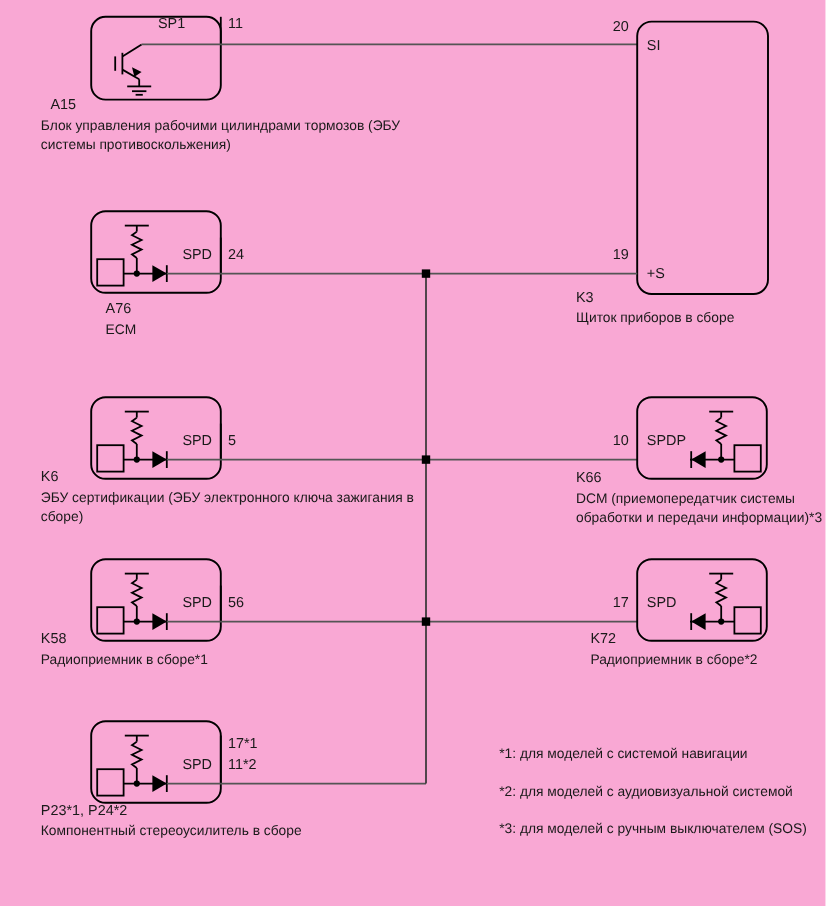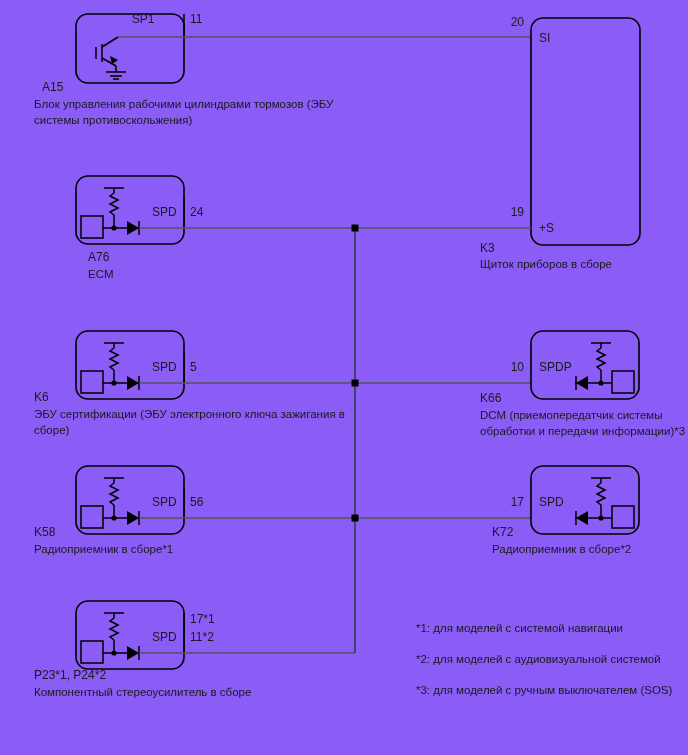--- a/index.html
+++ b/index.html
@@ -9,21 +9,21 @@
   }
   body {
     font-family: "Liberation Sans", sans-serif;
     color: #1a1a1a;
   }
   #diagram-root {
     position: relative;
     width: 688px;
     height: 755px;
     overflow: hidden;
-    background: #8b5cf6;
+    background: #f9a8d4;
   }
   svg.wiring {
     position: absolute;
     left: 0;
     top: 0;
     width: 688px;
     height: 755px;
   }
   .box-outline {
     fill: none;

